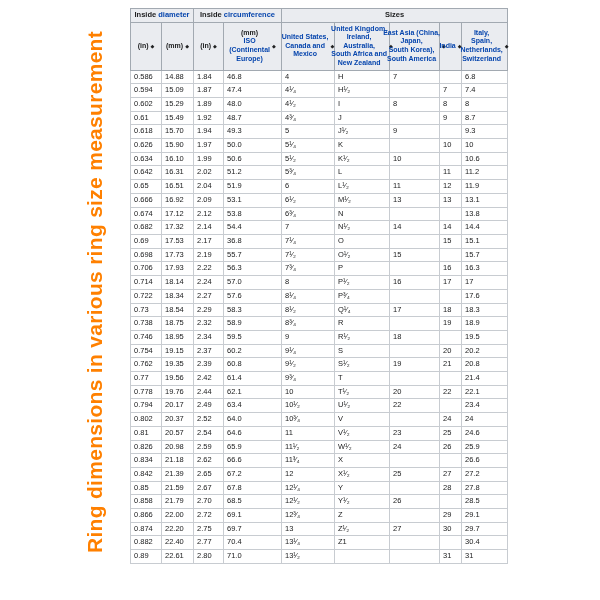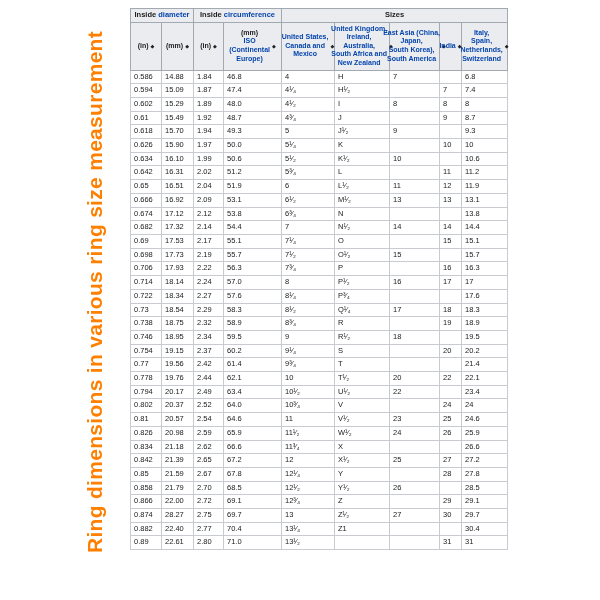--- a/index.html
+++ b/index.html
@@ -288,21 +288,21 @@
         <td>7</td>
         <td>N¹⁄₂</td>
         <td>14</td>
         <td>14</td>
         <td>14.4</td>
       </tr>
       <tr>
         <td>0.69</td>
         <td>17.53</td>
         <td>2.17</td>
-        <td>55.1</td>
+        <td>36.8</td>
         <td>7¹⁄₄</td>
         <td>O</td>
         <td></td>
         <td>15</td>
         <td>15.1</td>
       </tr>
       <tr>
         <td>0.698</td>
         <td>17.73</td>
         <td>2.19</td>
@@ -384,20 +384,31 @@
         <td>19.15</td>
         <td>2.37</td>
         <td>60.2</td>
         <td>9¹⁄₄</td>
         <td>S</td>
         <td></td>
         <td>20</td>
         <td>20.2</td>
       </tr>
       <tr>
+        <td>0.762</td>
+        <td>19.35</td>
+        <td>2.39</td>
+        <td>60.8</td>
+        <td>9¹⁄₂</td>
+        <td>S¹⁄₂</td>
+        <td>19</td>
+        <td>21</td>
+        <td>20.8</td>
+      </tr>
+      <tr>
         <td>0.77</td>
         <td>19.56</td>
         <td>2.42</td>
         <td>61.4</td>
         <td>9³⁄₄</td>
         <td>T</td>
         <td></td>
         <td></td>
         <td>21.4</td>
       </tr>
@@ -506,21 +517,21 @@
         <td>2.72</td>
         <td>69.1</td>
         <td>12³⁄₄</td>
         <td>Z</td>
         <td></td>
         <td>29</td>
         <td>29.1</td>
       </tr>
       <tr>
         <td>0.874</td>
-        <td>28.27</td>
+        <td>22.20</td>
         <td>2.75</td>
         <td>69.7</td>
         <td>13</td>
         <td>Z¹⁄₂</td>
         <td>27</td>
         <td>30</td>
         <td>29.7</td>
       </tr>
       <tr>
         <td>0.882</td>

